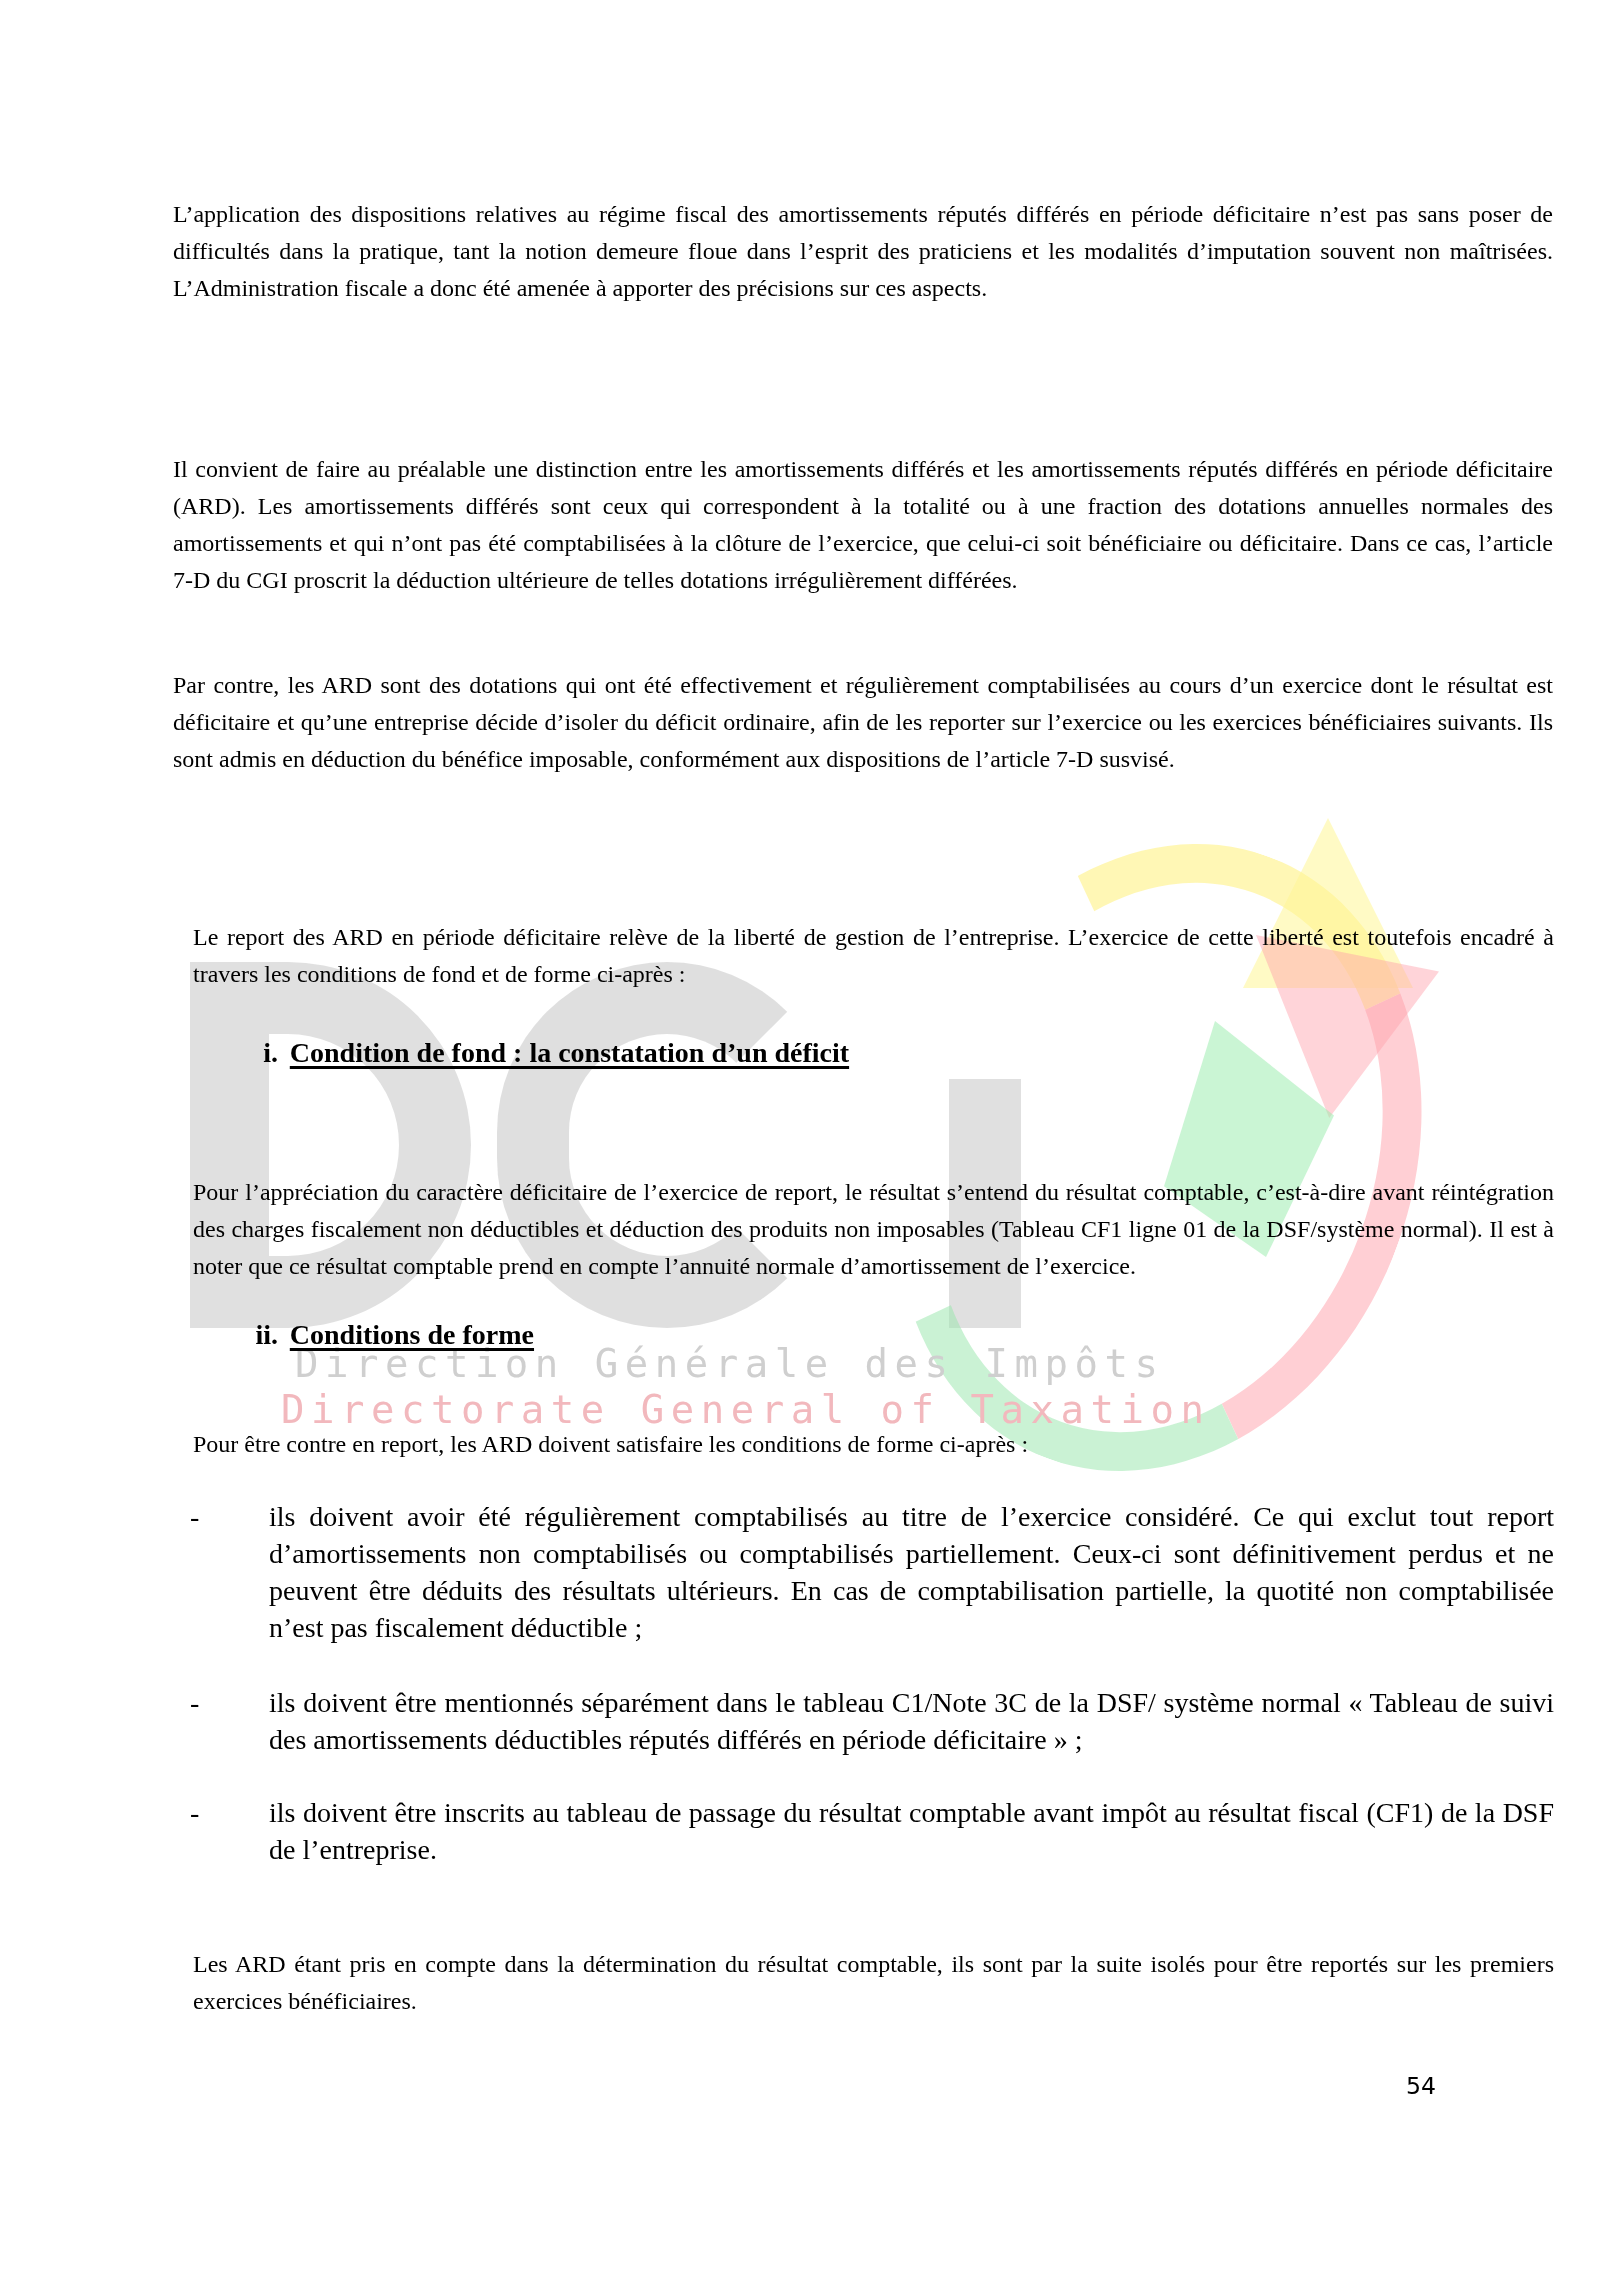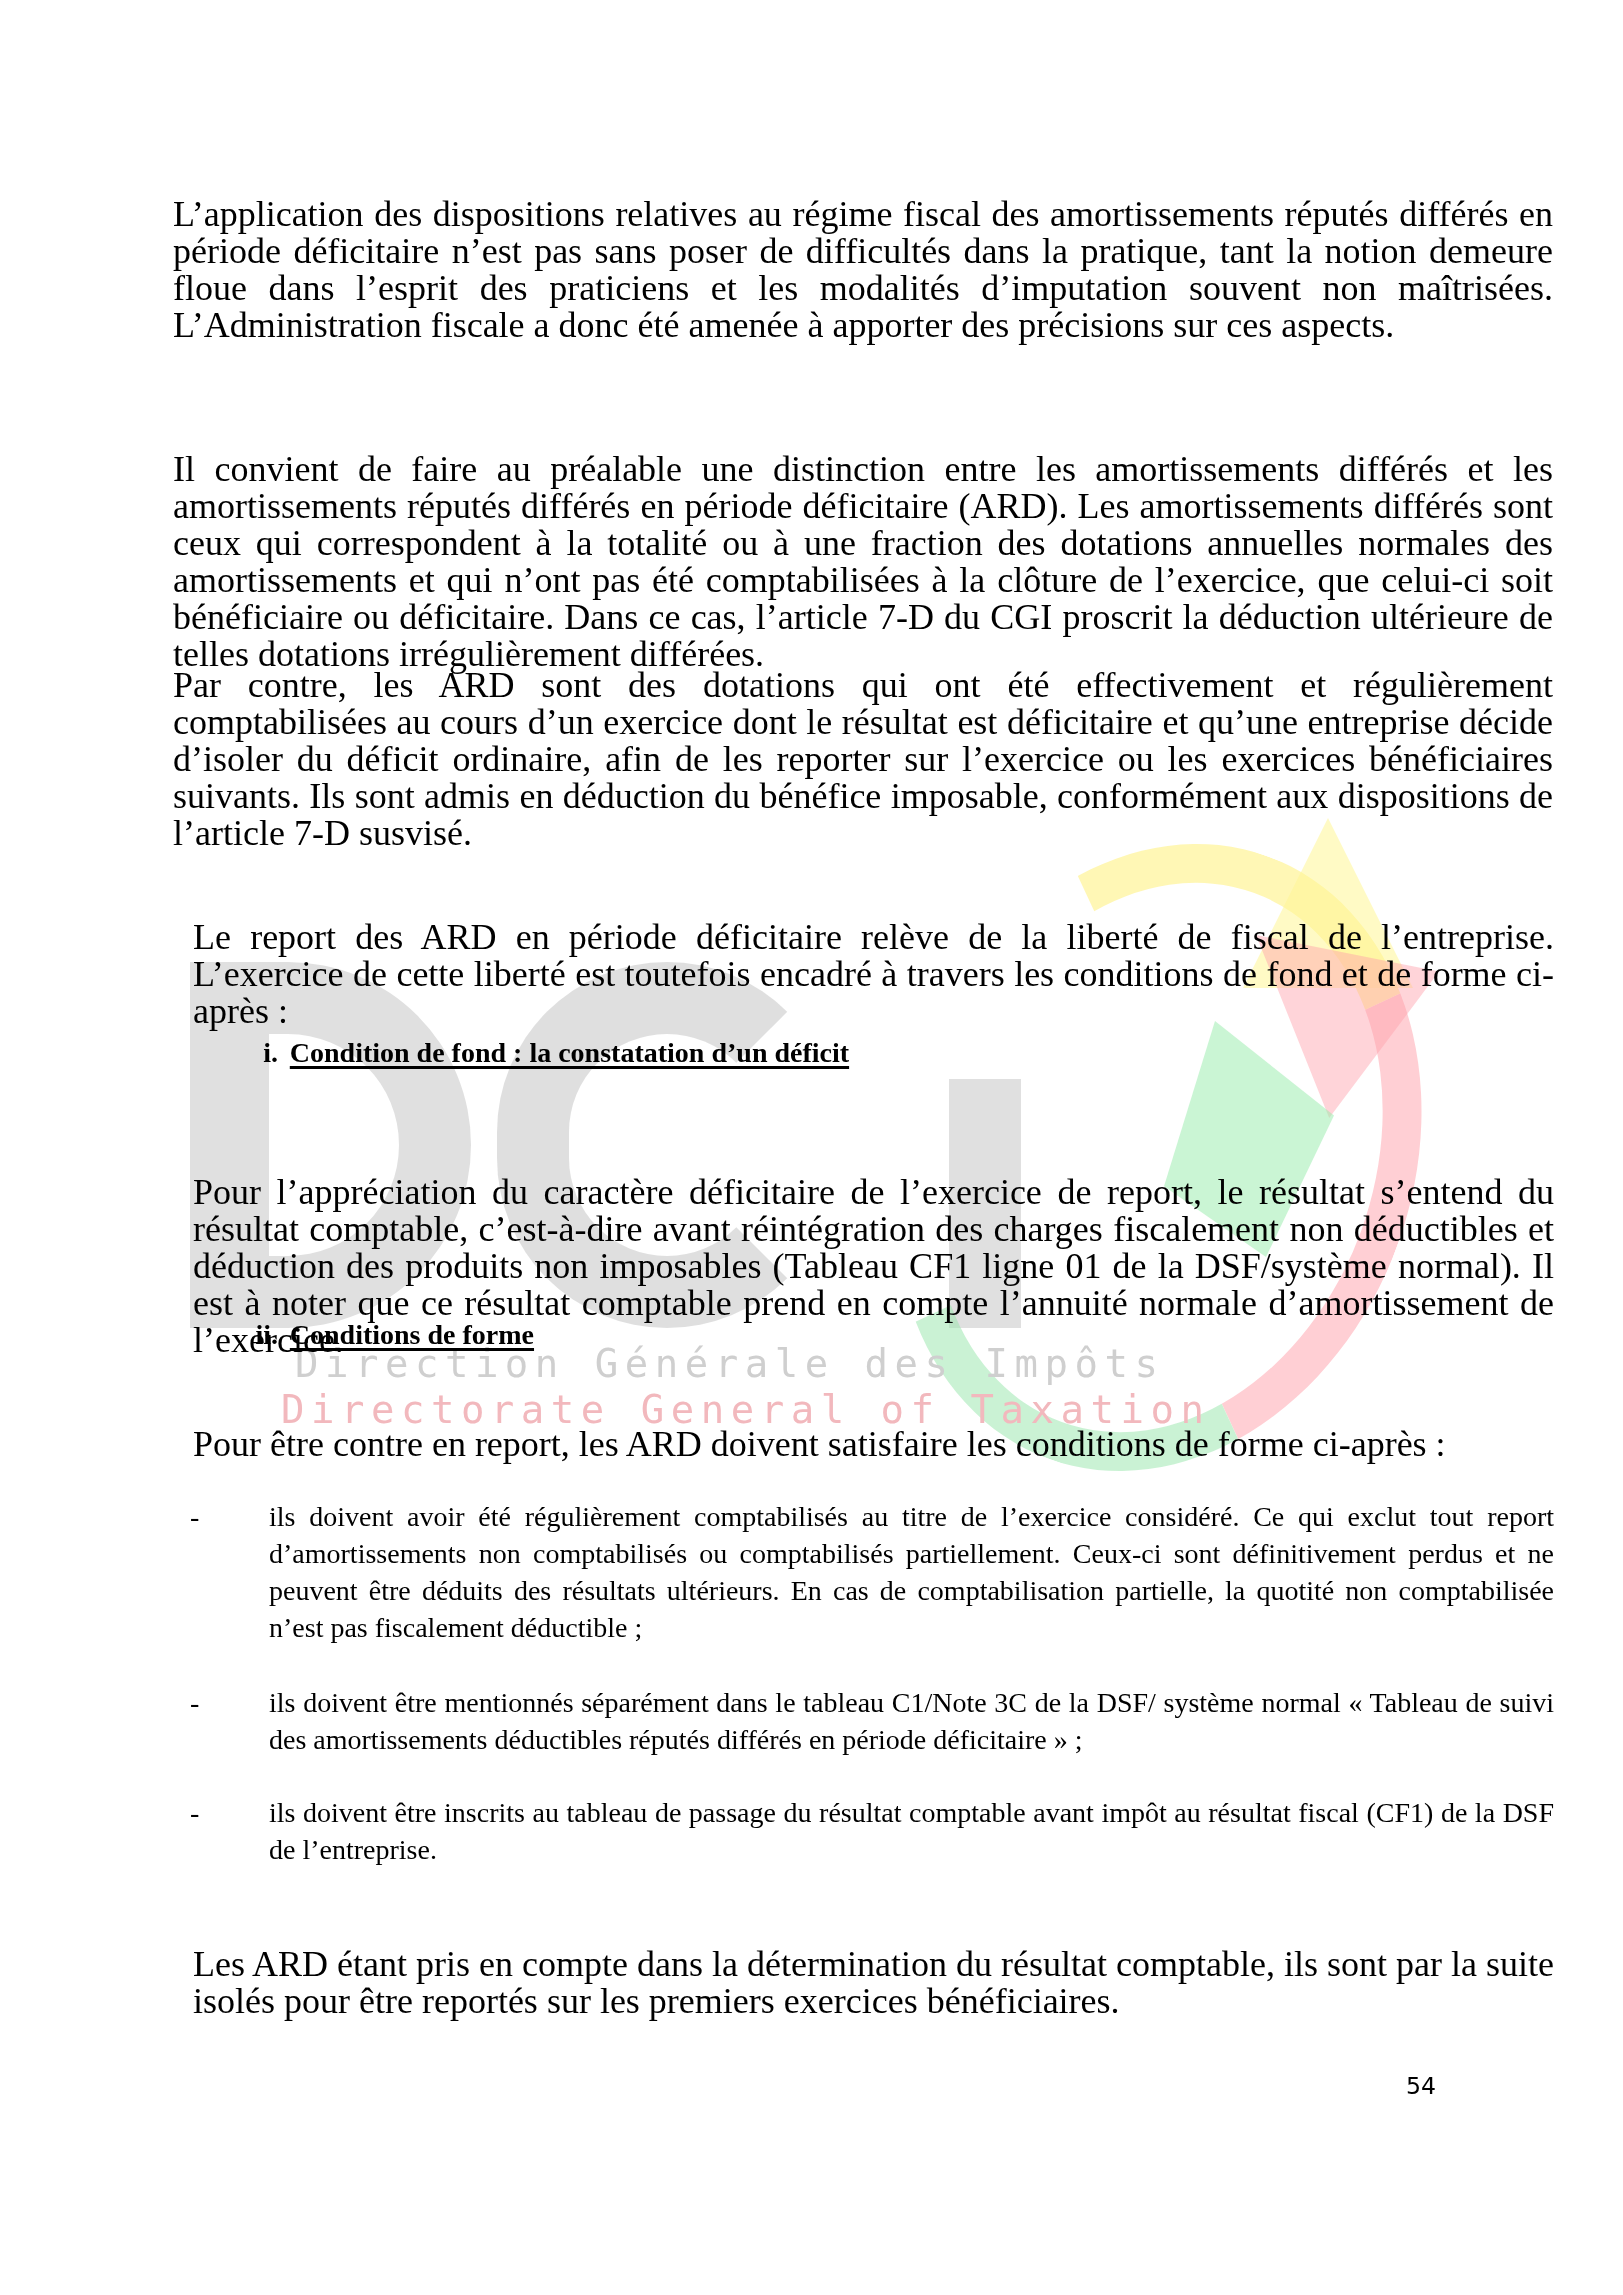--- a/index.html
+++ b/index.html
@@ -27,21 +27,21 @@
     .wm-flag-r { left: 1256px; top: 935px; width: 183px; height: 183px;
                  background: rgba(255,160,170,.45); clip-path: polygon(0 0, 100% 20%, 40% 100%); }
     .wm-flag-g { left: 1164px; top: 1021px; width: 170px; height: 236px;
                  background: rgba(150,235,170,.5); clip-path: polygon(30% 0, 100% 40%, 60% 100%, 0 70%); }
     .wm-text1 { left: 281px; top: 1341px; font-family: "DejaVu Sans Mono", monospace; font-size: 39px;
                 color: #cfcfcf; letter-spacing: 6.5px; margin-left: 14px; }
     .wm-text2 { left: 281px; top: 1387px; font-family: "DejaVu Sans Mono", monospace; font-size: 39px;
                 color: #f2b8bd; letter-spacing: 6.5px; }
 
     
-    .p { position: absolute; left: 173px; width: 1380px; font-size: 36px; line-height: 37px;
+    .p { position: absolute; left: 173px; width: 1380px; font-size: 24px; line-height: 37px;
          text-align: justify; text-align-last: left; }
     .h { position: absolute; font-size: 28px; font-weight: bold; line-height: 37px; }
     .h .num { display: inline-block; width: 77px; }
     .h .ul { text-decoration: underline; text-decoration-thickness: 2.6px; text-underline-offset: 3.9px; }
     .sub { position: absolute; font-size: 28px; font-weight: bold; line-height: 37px; }
     .sub .num { display: inline-block; width: 46px; text-align: right; margin-right: 11.8px; }
     .sub .ul { text-decoration: underline; text-decoration-thickness: 2.6px; text-underline-offset: 3.9px; }
     .li { position: absolute; left: 190px; width: 1364px; font-size: 28px; line-height: 37px; }
     .li .dash { position: absolute; left: 0; top: 0; }
     .li .txt { position: absolute; left: 79px; width: 1285px; text-align: justify; text-align-last: left; }
@@ -60,21 +60,21 @@
   <div class="wm wm-flag-r"></div>
   <div class="wm wm-flag-g"></div>
   <div class="wm wm-text1">Direction Générale des Impôts</div>
   <div class="wm wm-text2">Directorate General of Taxation</div>
 
   <div class="p" style="top:196px;">L’application des dispositions relatives au régime fiscal des amortissements réputés différés en période déficitaire n’est pas sans poser de difficultés dans la pratique, tant la notion demeure floue dans l’esprit des praticiens et les modalités d’imputation souvent non maîtrisées. L’Administration fiscale a donc été amenée à apporter des précisions sur ces aspects.</div>
 
   <div class="p" style="top:451px;">Il convient de faire au préalable une distinction entre les amortissements différés et les amortissements réputés différés en période déficitaire (ARD). Les amortissements différés sont ceux qui correspondent à la totalité ou à une fraction des dotations annuelles normales des amortissements et qui n’ont pas été comptabilisées à la clôture de l’exercice, que celui-ci soit bénéficiaire ou déficitaire. Dans ce cas, l’article 7-D du CGI proscrit la déduction ultérieure de telles dotations irrégulièrement différées.</div>
   <div class="p" style="top:667px;">Par contre, les ARD sont des dotations qui ont été effectivement et régulièrement comptabilisées au cours d’un exercice dont le résultat est déficitaire et qu’une entreprise décide d’isoler du déficit ordinaire, afin de les reporter sur l’exercice ou les exercices bénéficiaires suivants. Ils sont admis en déduction du bénéfice imposable, conformément aux dispositions de l’article 7-D susvisé.</div>
 
-  <div class="p" style="left:193px; width:1361px; top:919px;">Le report des ARD en période déficitaire relève de la liberté de fiscal de l’entreprise. L’exercice de cette liberté est toutefois encadré à travers les conditions de fond et de forme ci-après :</div>
+  <div class="p" style="left:193px; width:1361px; top:919px;">Le report des ARD en période déficitaire relève de la liberté de gestion de l’entreprise. L’exercice de cette liberté est toutefois encadré à travers les conditions de fond et de forme ci-après :</div>
 
   <div class="sub" style="left:232px; top:1034px;">
     <span class="num">i.</span><span class="ul">Condition de fond : la constatation d’un déficit</span>
   </div>
   <div class="p" style="left:193px; width:1361px; top:1174px;">Pour l’appréciation du caractère déficitaire de l’exercice de report, le résultat s’entend du résultat comptable, c’est-à-dire avant réintégration des charges fiscalement non déductibles et déduction des produits non imposables (Tableau CF1 ligne 01 de la DSF/système normal). Il est à noter que ce résultat comptable prend en compte l’annuité normale d’amortissement de l’exercice.</div>
 
   <div class="sub" style="left:232px; top:1281px;margin-top:35px;">
     <span class="num">ii.</span><span class="ul">Conditions de forme</span>
   </div>
   <div class="p" style="left:193px; width:1361px; top:1426px;">Pour être contre en report, les ARD doivent satisfaire les conditions de forme ci-après :</div>

